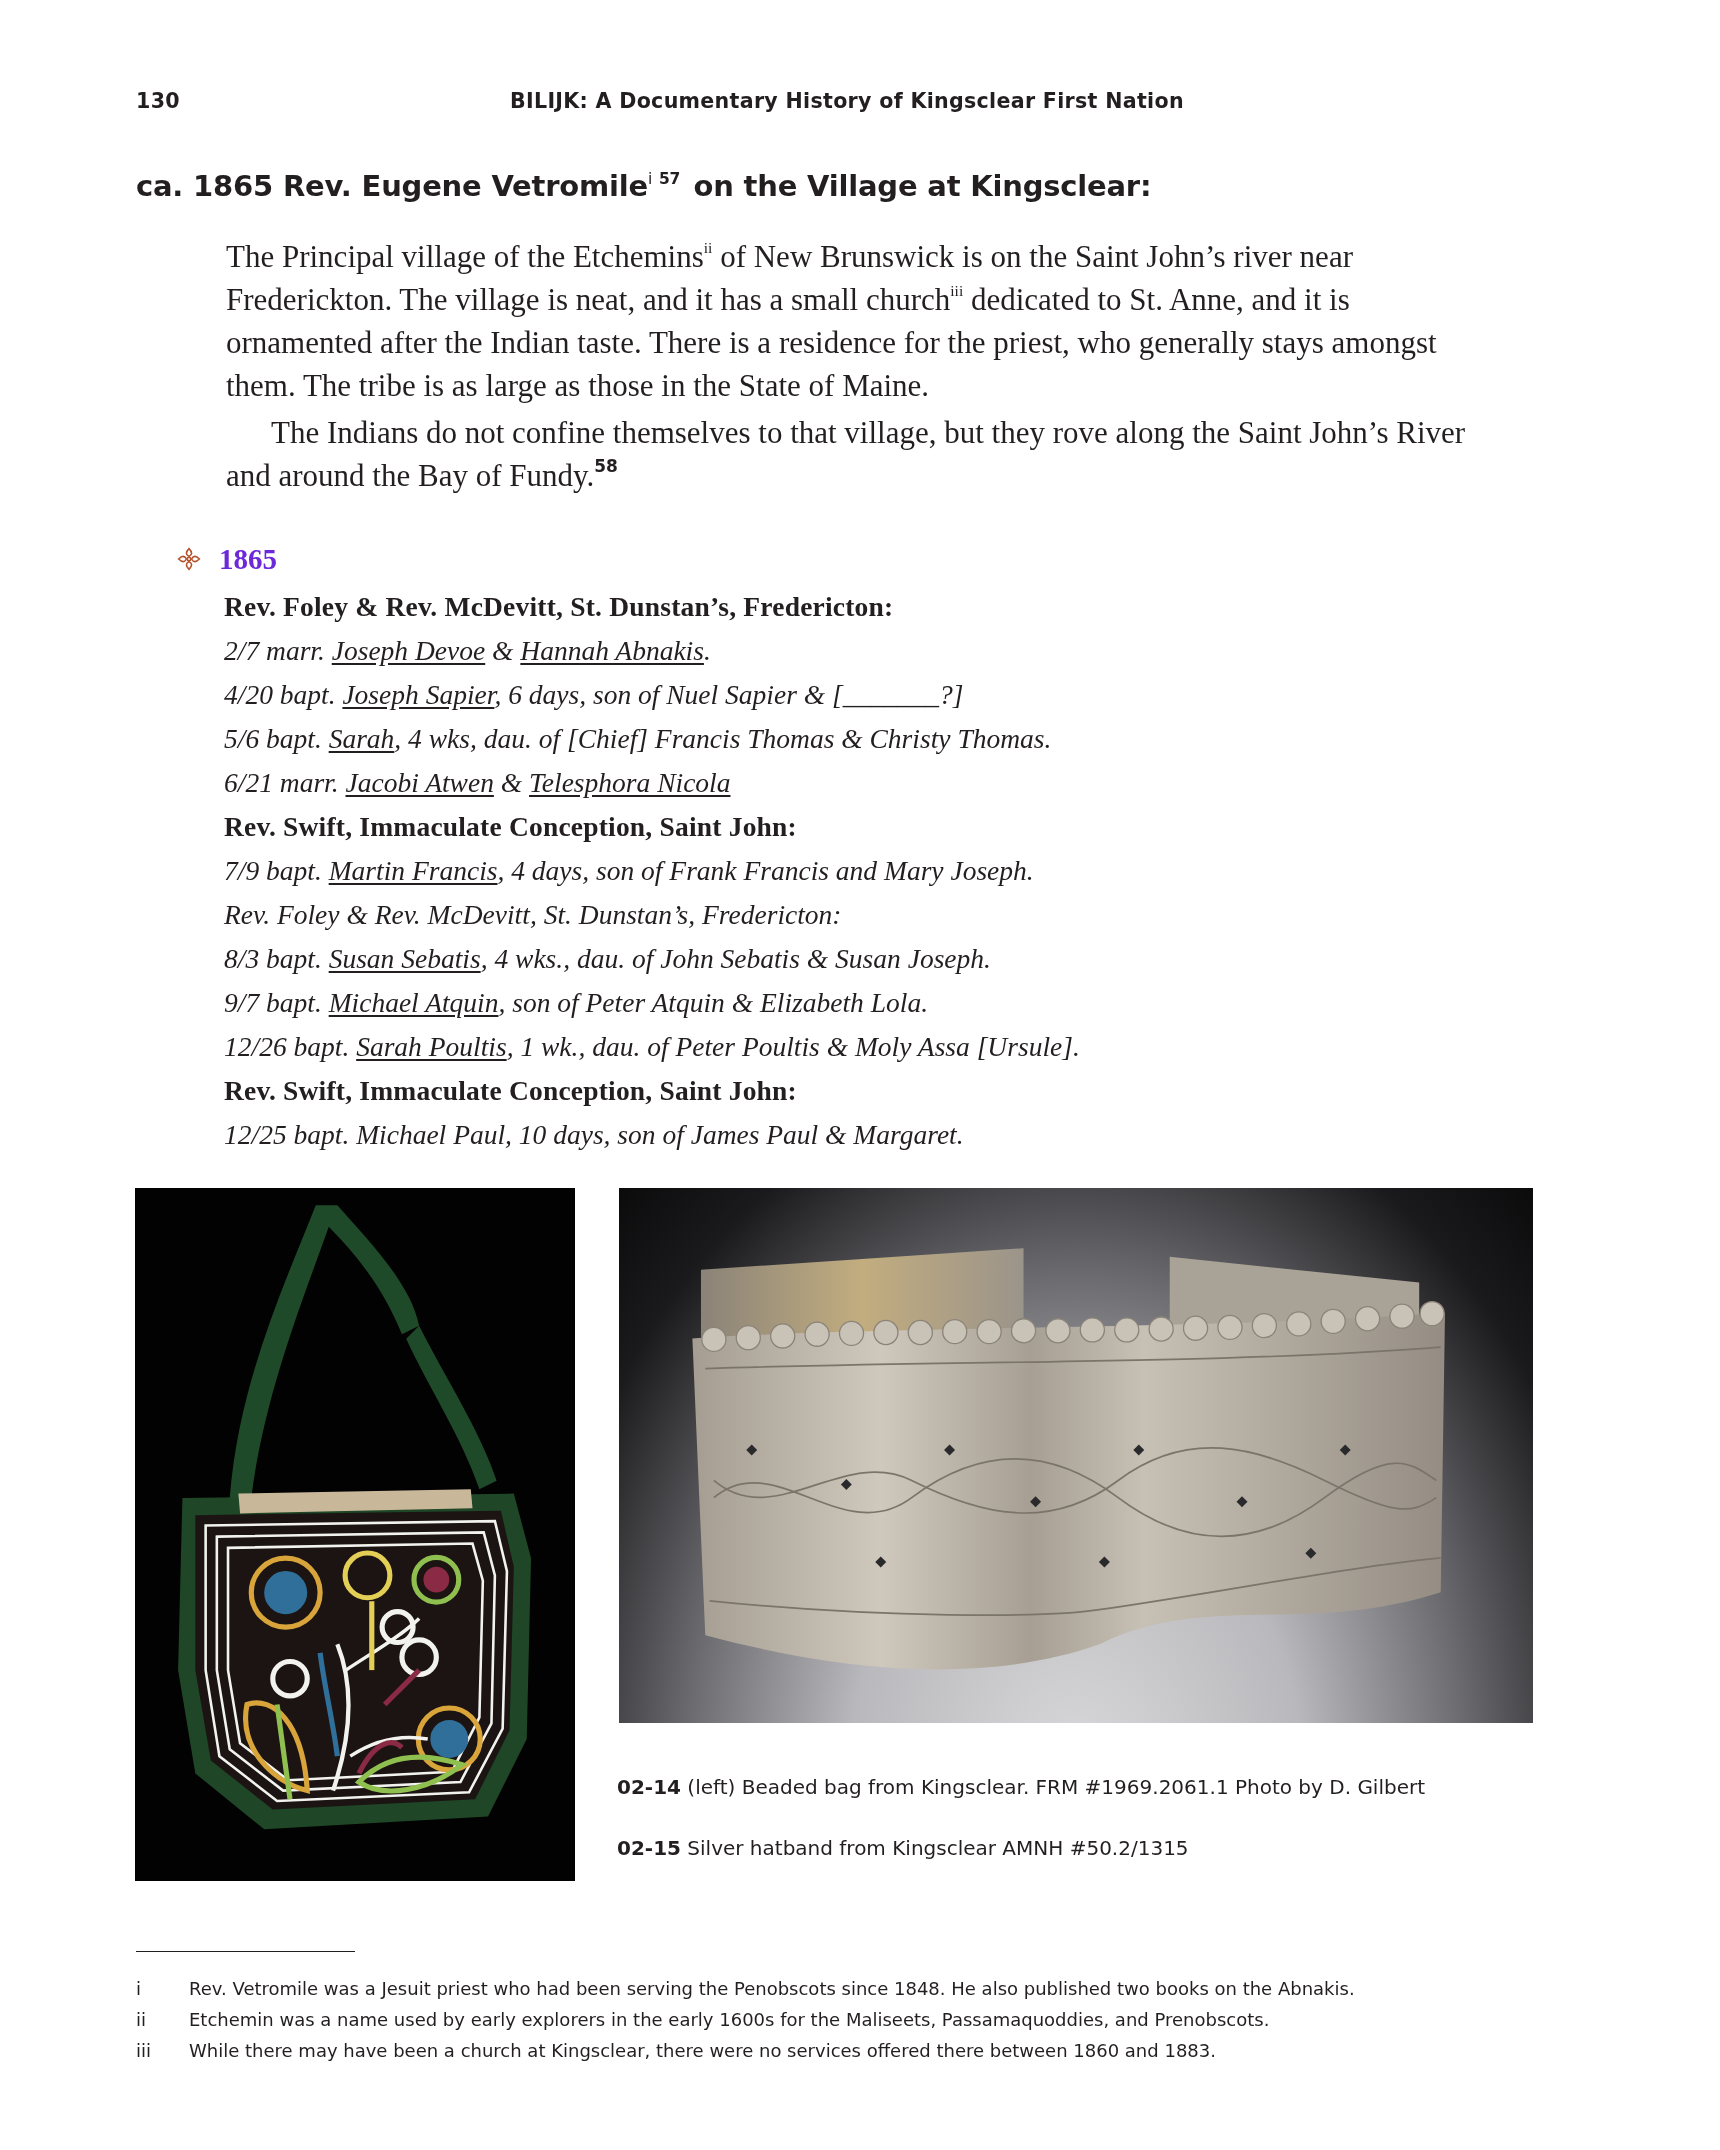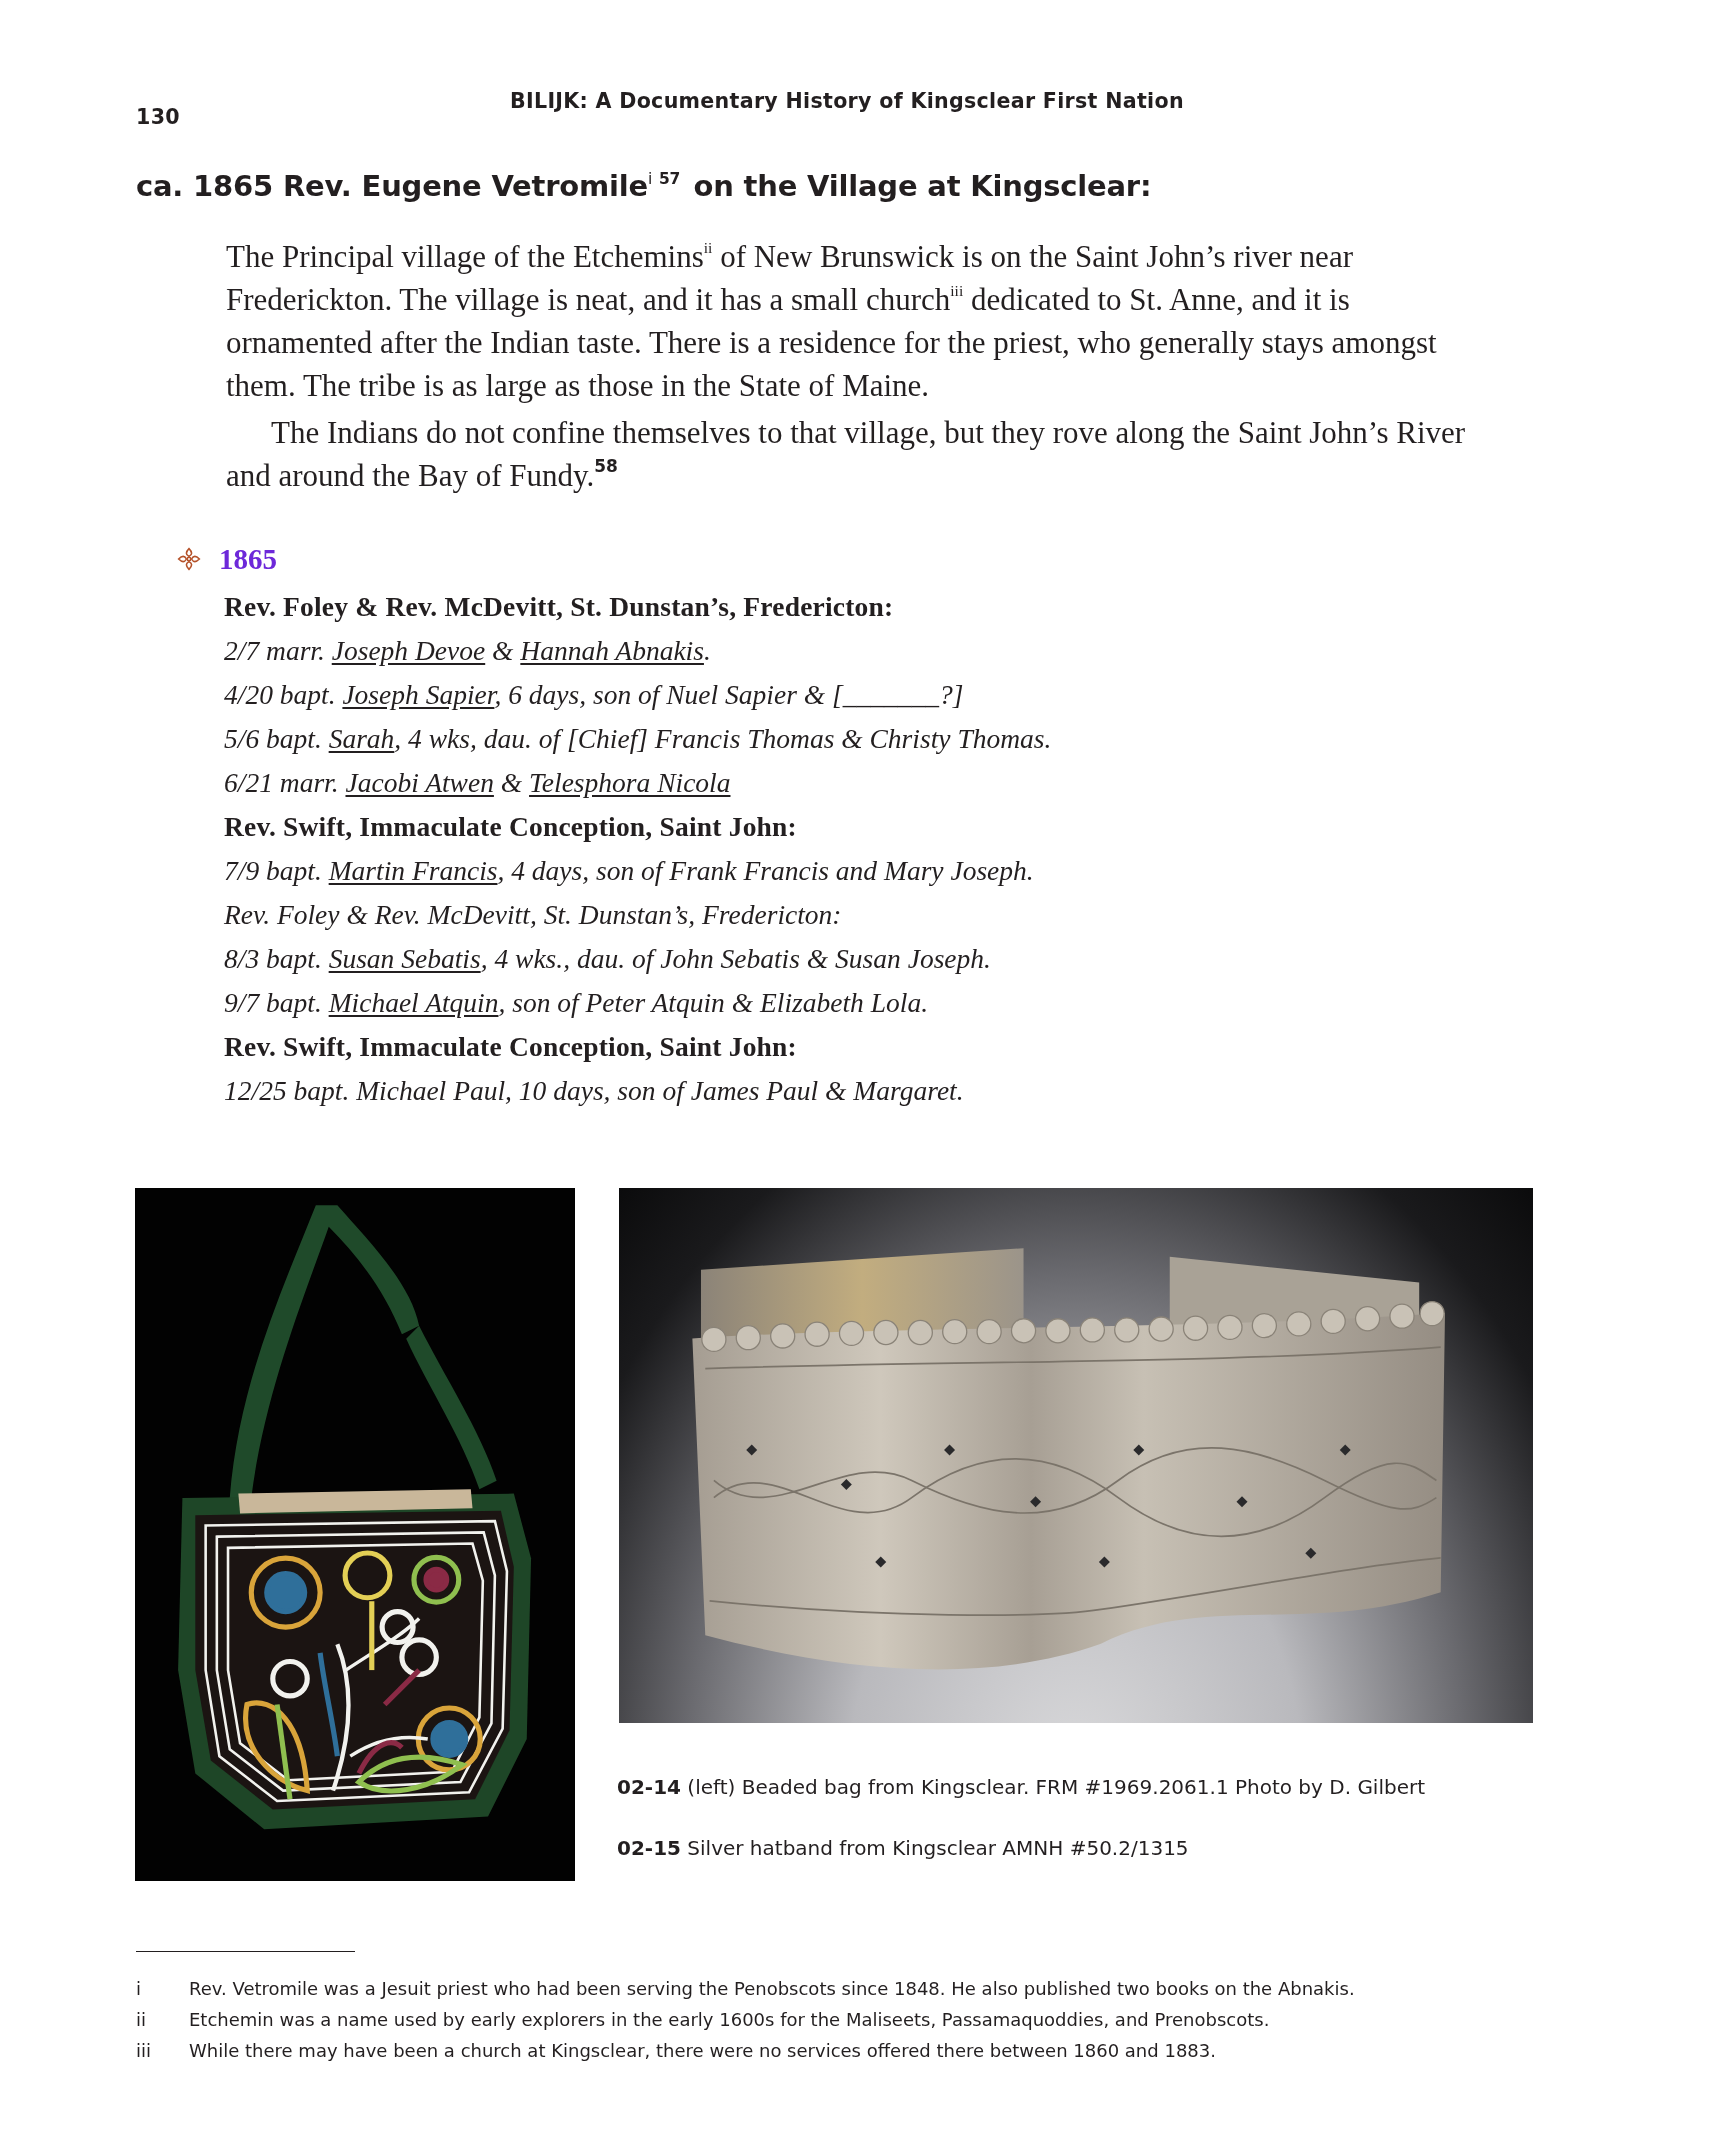--- a/index.html
+++ b/index.html
@@ -1,21 +1,21 @@
 <!DOCTYPE html>
 <html style="font-size:13.8px"><head>
 <meta charset="utf-8">
 <style>
   html, body { margin: 0; padding: 0; background: #ffffff; }
   body { width: 1721px; height: 2151px; position: relative; overflow: hidden; color: #231f20; }
   .sans { font-family: "DejaVu Sans", "Liberation Sans", sans-serif; }
   .serif { font-family: "Liberation Serif", "DejaVu Serif", serif; }
 
   .running-header { position: absolute; top: 89px; left: 0; width: 1721px; height: 31px; }
-  .page-number { position: absolute; left: 136px; top: 16px; font-size: 20.6px; font-weight: bold; letter-spacing: 0.3px; }
+  .page-number { position: absolute; left: 136px; top: 0; font-size: 20.6px; font-weight: bold; letter-spacing: 0.3px; }
   .book-title { position: absolute; left: 510px; top: 0; font-size: 20.6px; font-weight: bold; letter-spacing: 0.3px; white-space: nowrap; }
 
   .section-heading { position: absolute; left: 136px; top: 169px; font-size: 29px; font-weight: bold; white-space: nowrap; letter-spacing: -0.2px; }
   .section-heading sup { font-size: 15.5px; vertical-align: 12px; font-weight: normal; }
   .section-heading sup.ref { font-weight: bold; margin-left: 6.9px; margin-right: 3.4px; }
 
   .quote { position: absolute; left: 222px; top: 231px; width: 1248px; font-size: 31px; line-height: 43px; }
   .quote p { margin: 4px; }
   .quote p.indent { text-indent: 45px; }
   .quote sup { font-size: 15.5px; vertical-align: 13.8px; line-height: 0; }
@@ -81,20 +81,21 @@
   <div class="row church"><span>Rev. Foley &amp; Rev. McDevitt, St. Dunstan’s, Fredericton:</span></div>
   <div class="row entry"><span>2/7 marr. </span><u>Joseph Devoe</u><span> &amp; </span><u>Hannah Abnakis</u><span>.</span></div>
   <div class="row entry"><span>4/20 bapt. </span><u>Joseph Sapier</u><span>, 6 days, son of Nuel Sapier &amp; [_______?]</span></div>
   <div class="row entry"><span>5/6 bapt. </span><u>Sarah</u><span>, 4 wks, dau. of [Chief] Francis Thomas &amp; Christy Thomas.</span></div>
   <div class="row entry"><span>6/21 marr. </span><u>Jacobi Atwen</u><span> &amp; </span><u>Telesphora Nicola</u></div>
   <div class="row church"><span>Rev. Swift, Immaculate Conception, Saint John:</span></div>
   <div class="row entry"><span>7/9 bapt. </span><u>Martin Francis</u><span>, 4 days, son of Frank Francis and Mary Joseph.</span></div>
   <div class="row entry"><span>Rev. Foley &amp; Rev. McDevitt, St. Dunstan’s, Fredericton:</span></div>
   <div class="row entry"><span>8/3 bapt. </span><u>Susan Sebatis</u><span>, 4 wks., dau. of John Sebatis &amp; Susan Joseph.</span></div>
   <div class="row entry"><span>9/7 bapt. </span><u>Michael Atquin</u><span>, son of Peter Atquin &amp; Elizabeth Lola.</span></div>
+  <div class="row entry"><span>12/26 bapt. </span><u>Sarah Poultis</u><span>, 1 wk., dau. of Peter Poultis &amp; Moly Assa [Ursule].</span></div>
   <div class="row church"><span>Rev. Swift, Immaculate Conception, Saint John:</span></div>
   <div class="row entry"><span>12/25 bapt. Michael Paul, 10 days, son of James Paul &amp; Margaret.</span></div>
 </div>
 
 <div class="photo photo-bag">
   <svg width="440" height="693" viewBox="0 0 511 805">
     <rect width="511" height="805" fill="#020202"></rect>
 
     <path d="M110 360 C 120 230, 170 120, 210 20 L 235 20 C 270 60, 320 110, 330 160 L 310 170 C 290 120, 260 80, 225 45 C 195 130, 150 240, 135 360 Z" fill="#1f4a2a"></path>
     <path d="M330 160 C 360 220, 400 280, 420 340 L 400 350 C 380 290, 340 230, 315 175 Z" fill="#1f4a2a"></path>

